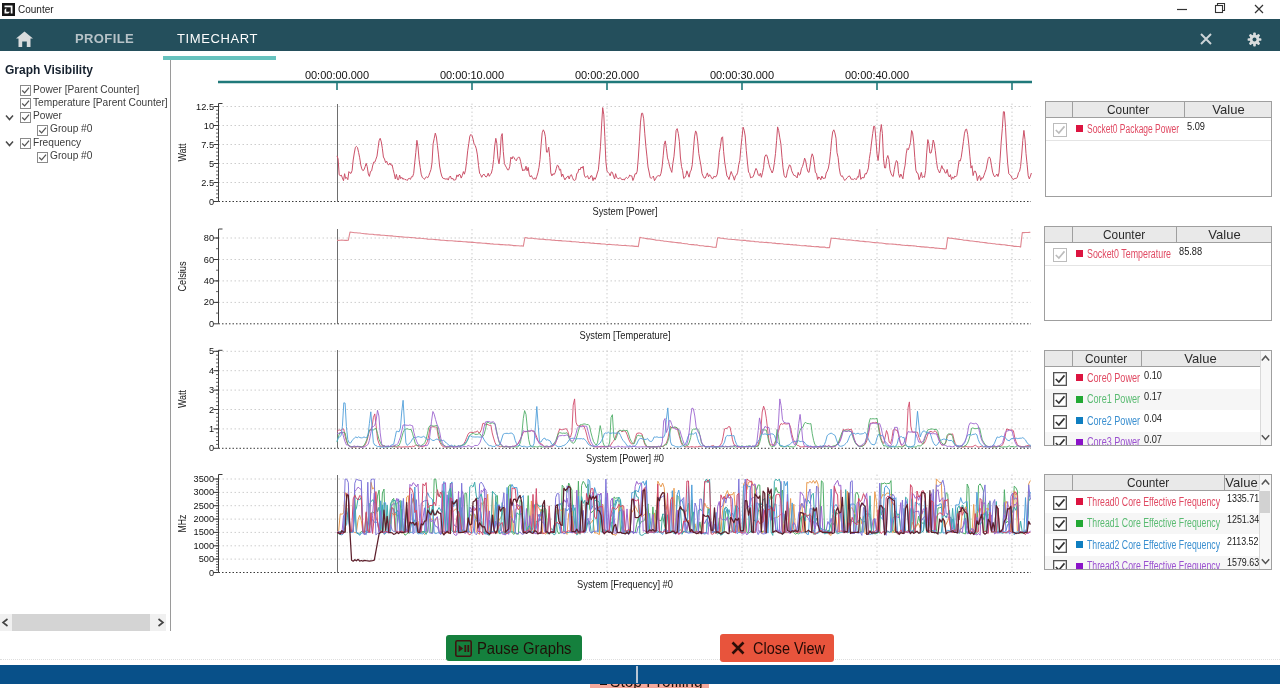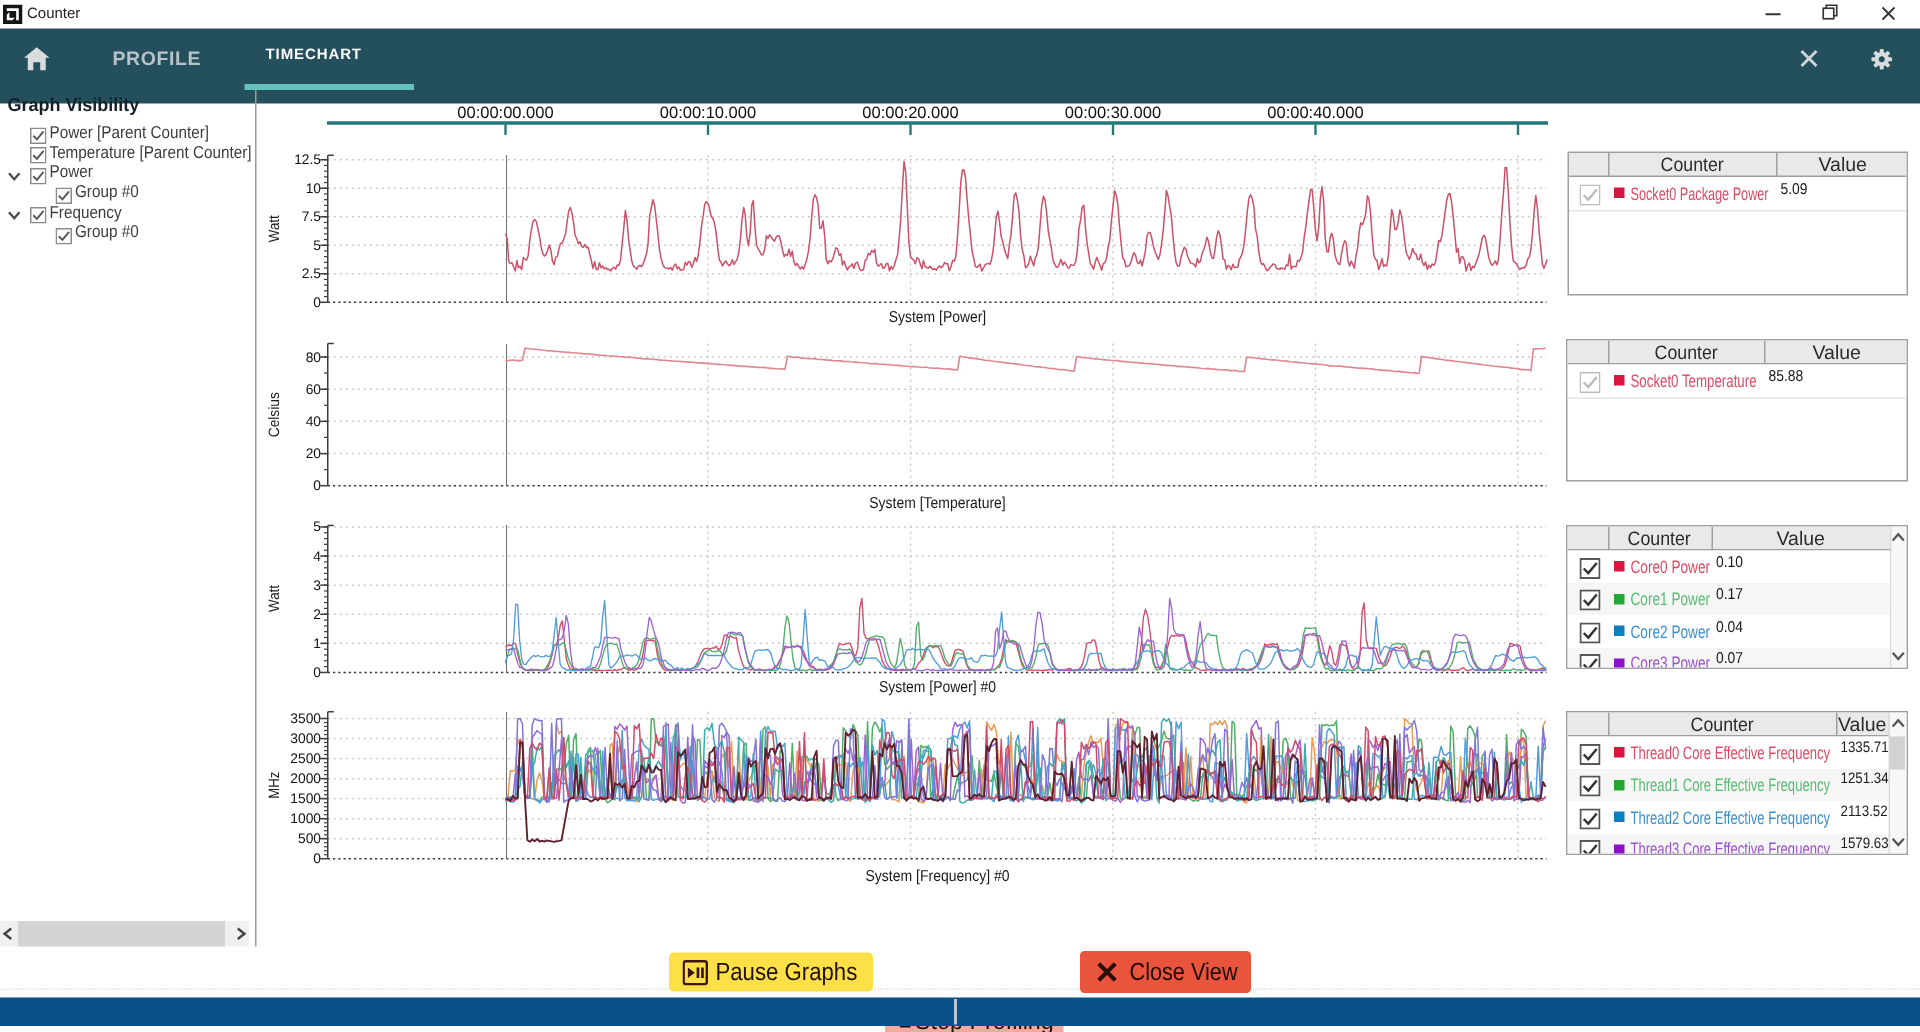--- a/index.html
+++ b/index.html
@@ -11,26 +11,26 @@
       <path d="M5 21 V13.5 L8.5 10 V17.5 H16 L12.5 21 Z" fill="#fbfbfb"></path>
     </svg>
   <div class="abs" style="left:18px;top:3.5px;font-size:10px;color:#222">Counter</div>
     <svg style="position:absolute;left:1170px;top:0" width="110" height="19" viewBox="0 0 110 19">
       <line x1="7" y1="9.5" x2="17" y2="9.5" stroke="#333" stroke-width="1.2"></line>
       <rect x="45.5" y="5.5" width="7" height="7" fill="none" stroke="#333" stroke-width="1.1"></rect>
       <path d="M47.5 5.5 V3.5 H54.5 V10.5 H52.5" fill="none" stroke="#333" stroke-width="1.1"></path>
       <path d="M85 5 L93 13 M93 5 L85 13" stroke="#333" stroke-width="1.2"></path>
     </svg>
 </div>
-<div class="abs" style="left:0;top:19px;width:1280px;height:50px;background:#244f5c">
+<div class="abs" style="left:0;top:19px;width:1280px;height:32px;background:#244f5c">
   <svg style="position:absolute;left:16px;top:12px" width="17" height="16" viewBox="0 0 17 16">
       <path d="M8.5 0.5 L17 7.5 H14.5 V16 H10.8 V10.5 H6.2 V16 H2.5 V7.5 H0 Z" fill="#d9dcdd"></path>
     </svg>
   <div class="abs" style="left:75px;top:12px;font-size:13px;font-weight:bold;color:#b7c3c8;letter-spacing:0.4px">PROFILE</div>
-  <div class="abs" style="left:177px;top:12px;font-size:10px;font-weight:bold;color:#fdfdfd;letter-spacing:0.6px">TIMECHART</div>
+  <div class="abs" style="left:177px;top:12px;font-size:13px;font-weight:normal;color:#fdfdfd;letter-spacing:0.6px">TIMECHART</div>
   <svg style="position:absolute;left:1200px;top:14px" width="12" height="12" viewBox="0 0 12 12">
       <path d="M1 1 L11 11 M11 1 L1 11" stroke="#ccd4d7" stroke-width="2"></path>
     </svg>
     <svg style="position:absolute;left:1247px;top:12.5px" width="15" height="15" viewBox="0 0 100 100">
       <g fill="#d9dcdd">
         <circle cx="50" cy="50" r="32"></circle>
         <g id="t">
           <rect x="41" y="4" width="18" height="92" rx="6"></rect>
         </g>
         <use href="#t" transform="rotate(45 50 50)"></use>
@@ -459,21 +459,21 @@
     <div style="position:absolute;left:215px;top:0;width:11px;height:96px;background:#f7f7f7"></div>
     <svg style="position:absolute;left:215.5px;top:4px" width="9" height="7">
       <path d="M0.8 5.4 L4.5 1.2 L8.2 5.4" fill="none" stroke="#555" stroke-width="1.5"></path>
     </svg>
     <svg style="position:absolute;left:215.5px;top:83px" width="9" height="7">
       <path d="M0.8 1.2 L4.5 5.4 L8.2 1.2" fill="none" stroke="#555" stroke-width="1.5"></path>
     </svg>
     <div style="position:absolute;left:215px;top:16px;width:10px;height:22px;background:#d2d2d2"></div>
   </div>
 <div class="abs" style="left:0;top:659px;width:1280px;border-top:1px dotted #dedede"></div>
-<div class="abs" style="left:446px;top:635px;width:136px;height:26px;background:#fde047;border-radius:3px">
+<div class="abs" style="left:446px;top:635px;width:136px;height:26px;background:#15803d;border-radius:3px">
   <svg style="position:absolute;left:9px;top:4.5px" width="17" height="17" viewBox="0 0 17 17">
       <rect x="0.8" y="0.8" width="15.4" height="15.4" fill="none" stroke="#3d1510" stroke-width="1.6" rx="1.5"></rect>
       <path d="M3.6 5 L8.2 8.5 L3.6 12 Z" fill="#3d1510"></path>
       <rect x="9.4" y="5" width="1.8" height="7" fill="#3d1510"></rect>
       <rect x="12.4" y="5" width="1.8" height="7" fill="#3d1510"></rect>
     </svg>
     <div style="position:absolute;left:31px;top:3.5px;font-size:16.5px;color:#201008;font-weight:normal;white-space:nowrap;transform:scaleX(0.896);transform-origin:0 50%;">Pause Graphs</div>
   </div>
 <div class="abs" style="left:590px;top:668px;width:119px;height:26px;background:#f5a99c;border-radius:3px">
   <div class="abs" style="left:10px;top:10px;width:7px;height:7px;background:#1c0e0a"></div>

